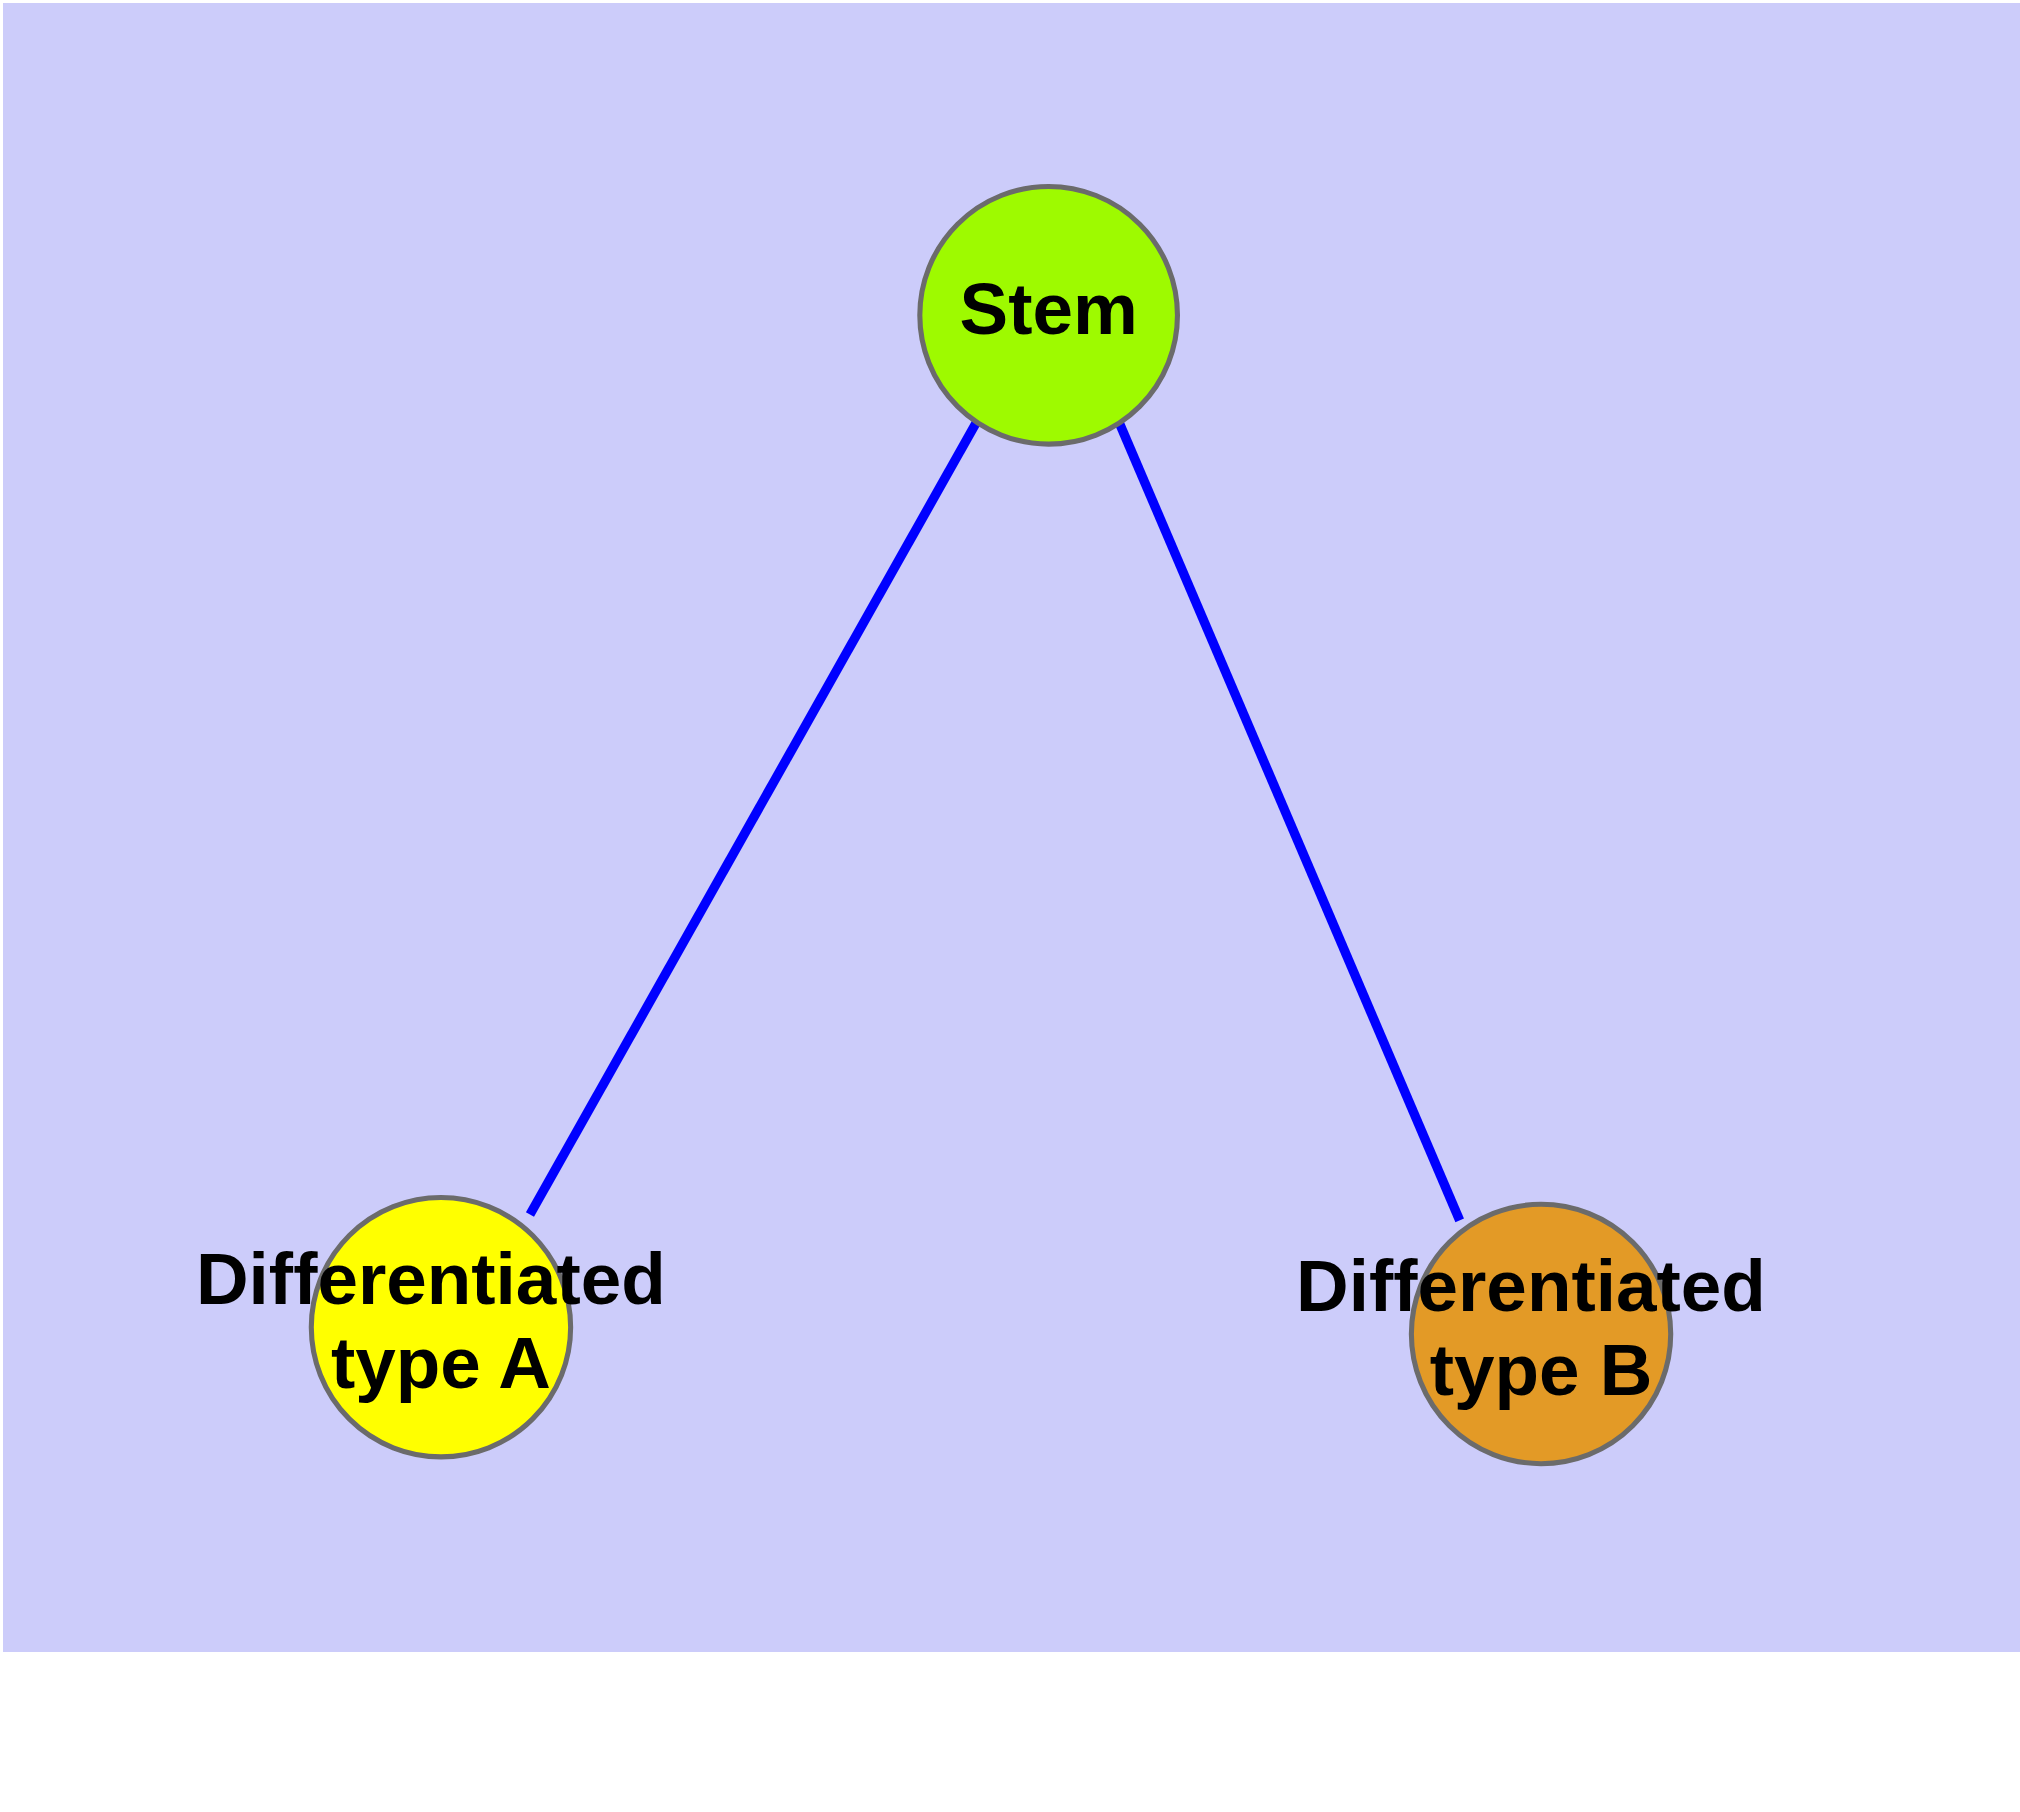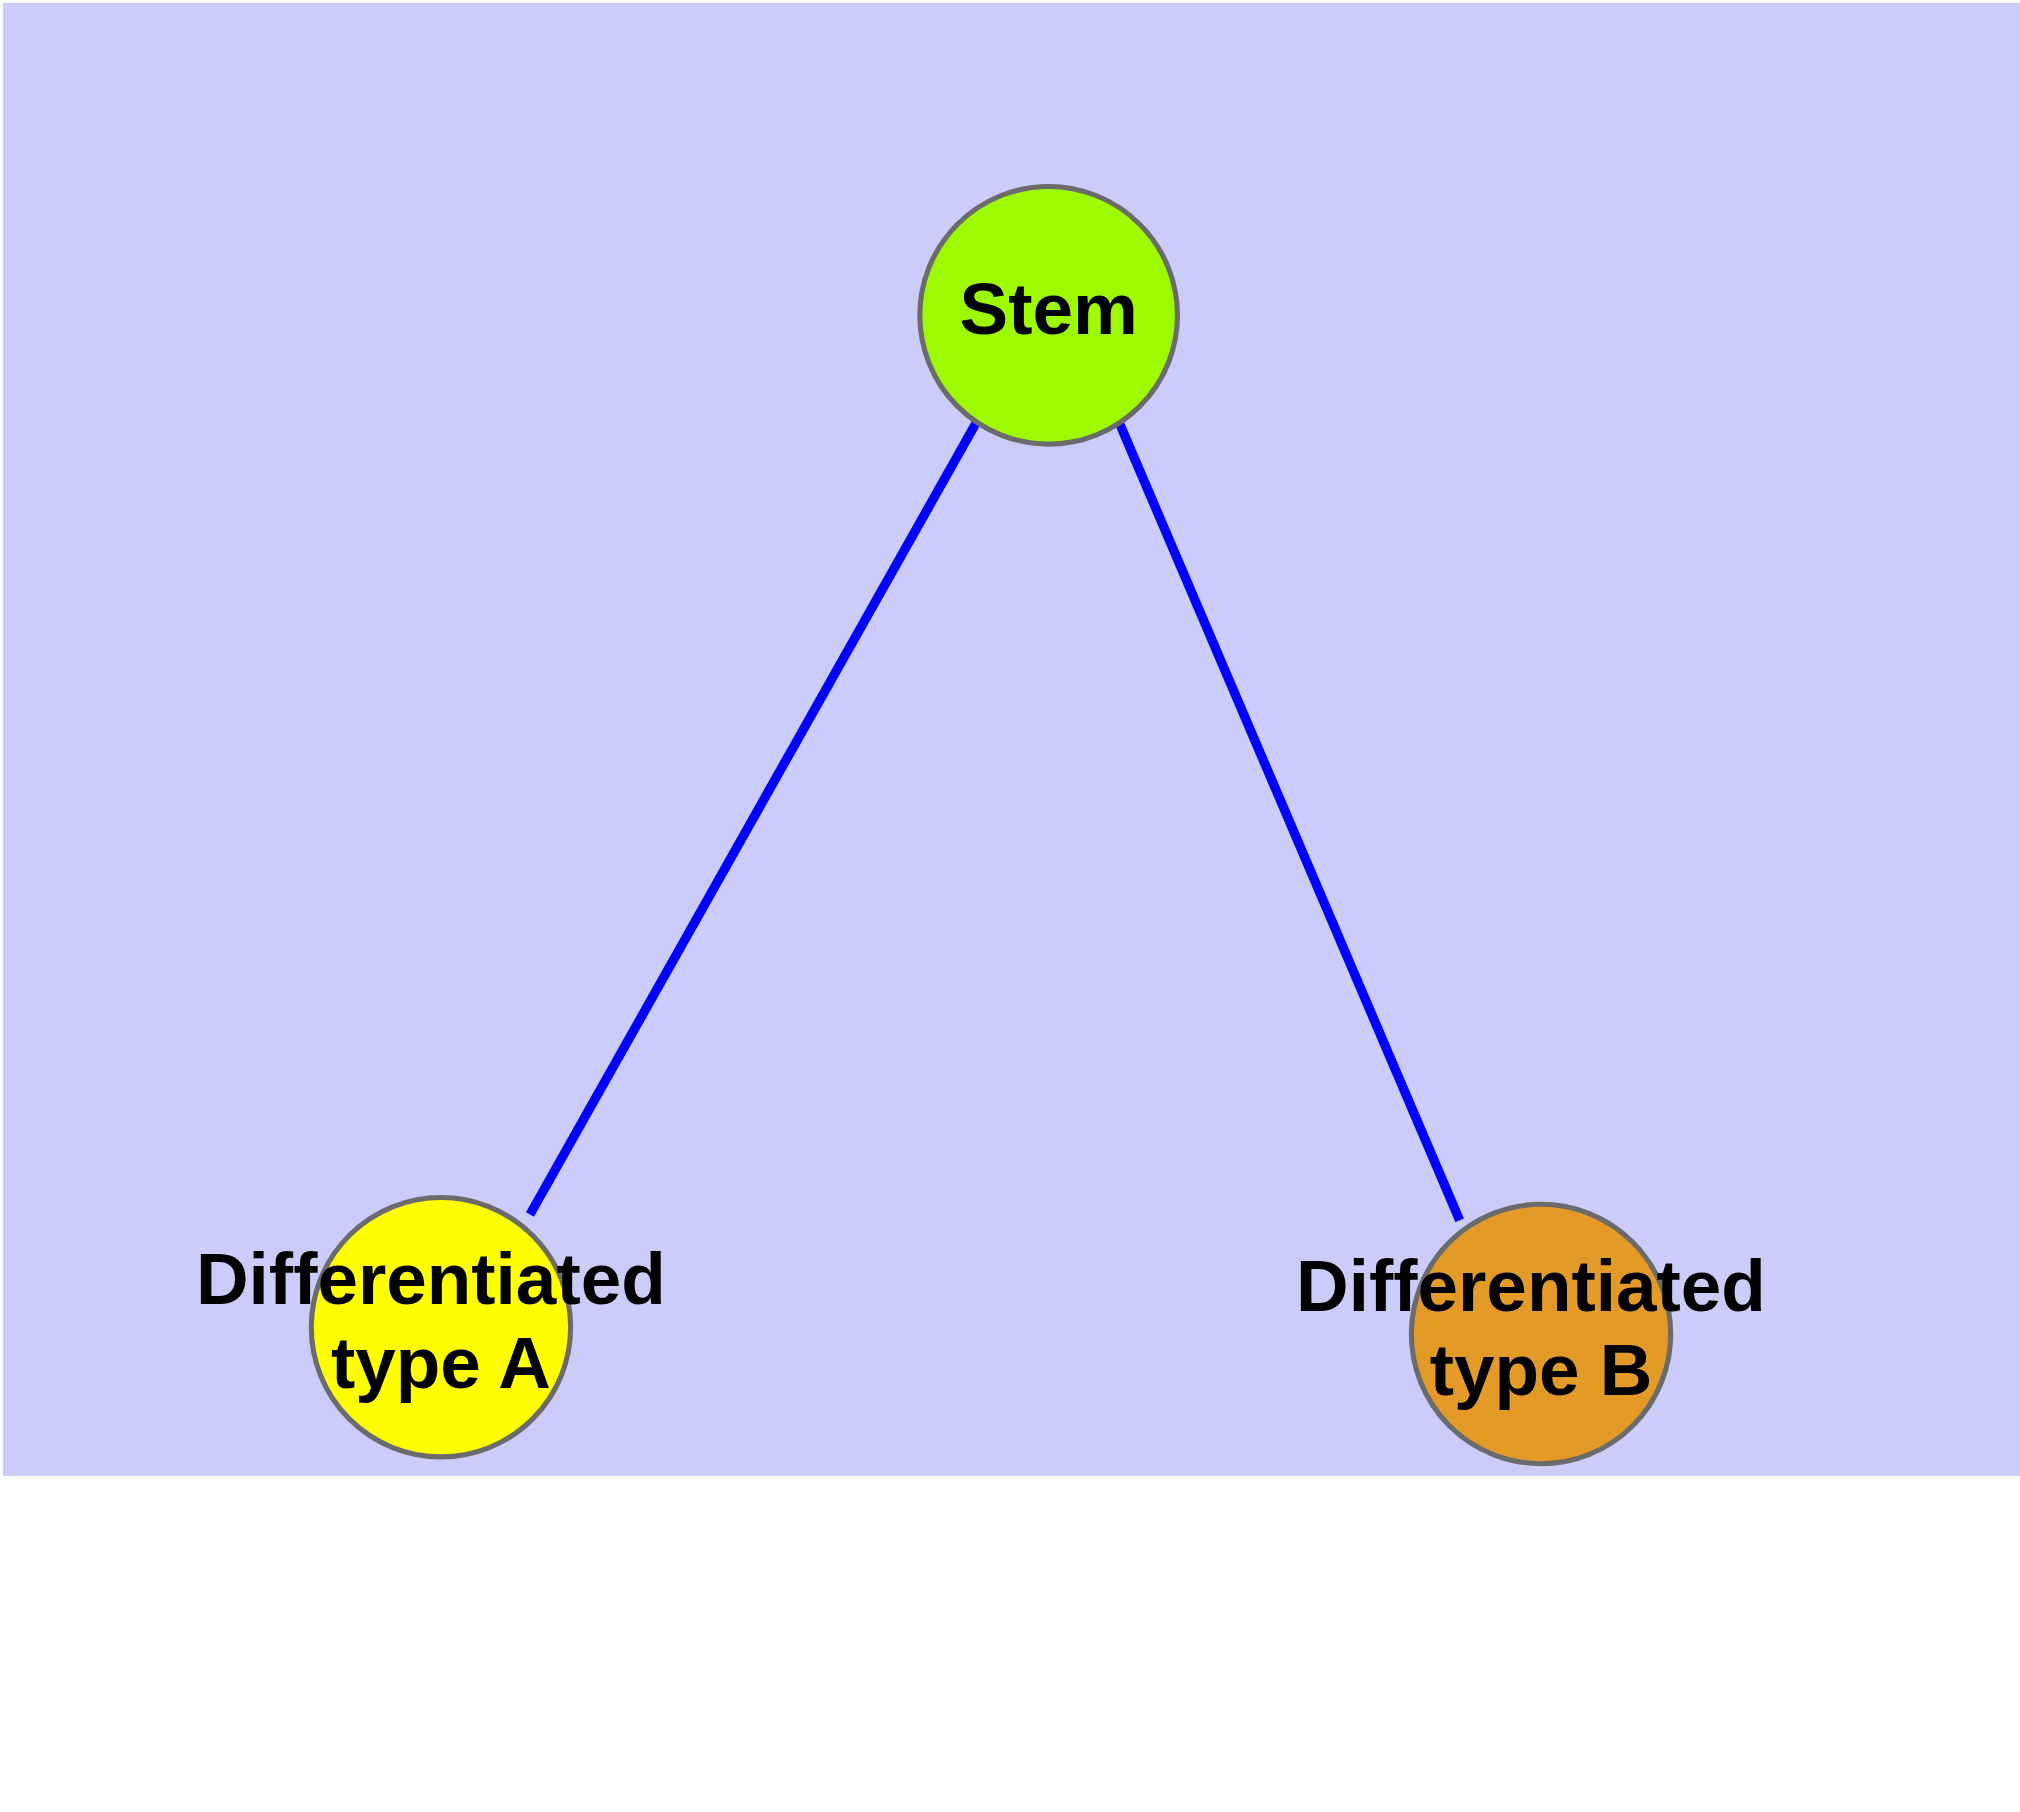--- a/index.html
+++ b/index.html
@@ -4,21 +4,21 @@
 <title>Cell Differentiation Graph</title>
 <style>
   html, body {
     margin: 0;
     padding: 0;
     background: #ffffff;
   }
   #canvas {
     position: relative;
     width: 2021px;
-    height: 1476px;
+    height: 1652px;
     overflow: hidden;
     font-family: "Liberation Sans", "DejaVu Sans", sans-serif;
   }
   #plot-background {
     position: absolute;
     left: 3.4px;
     top: 3.4px;
     width: 2017px;
     height: 1809px;
     background: #ccccfa;

